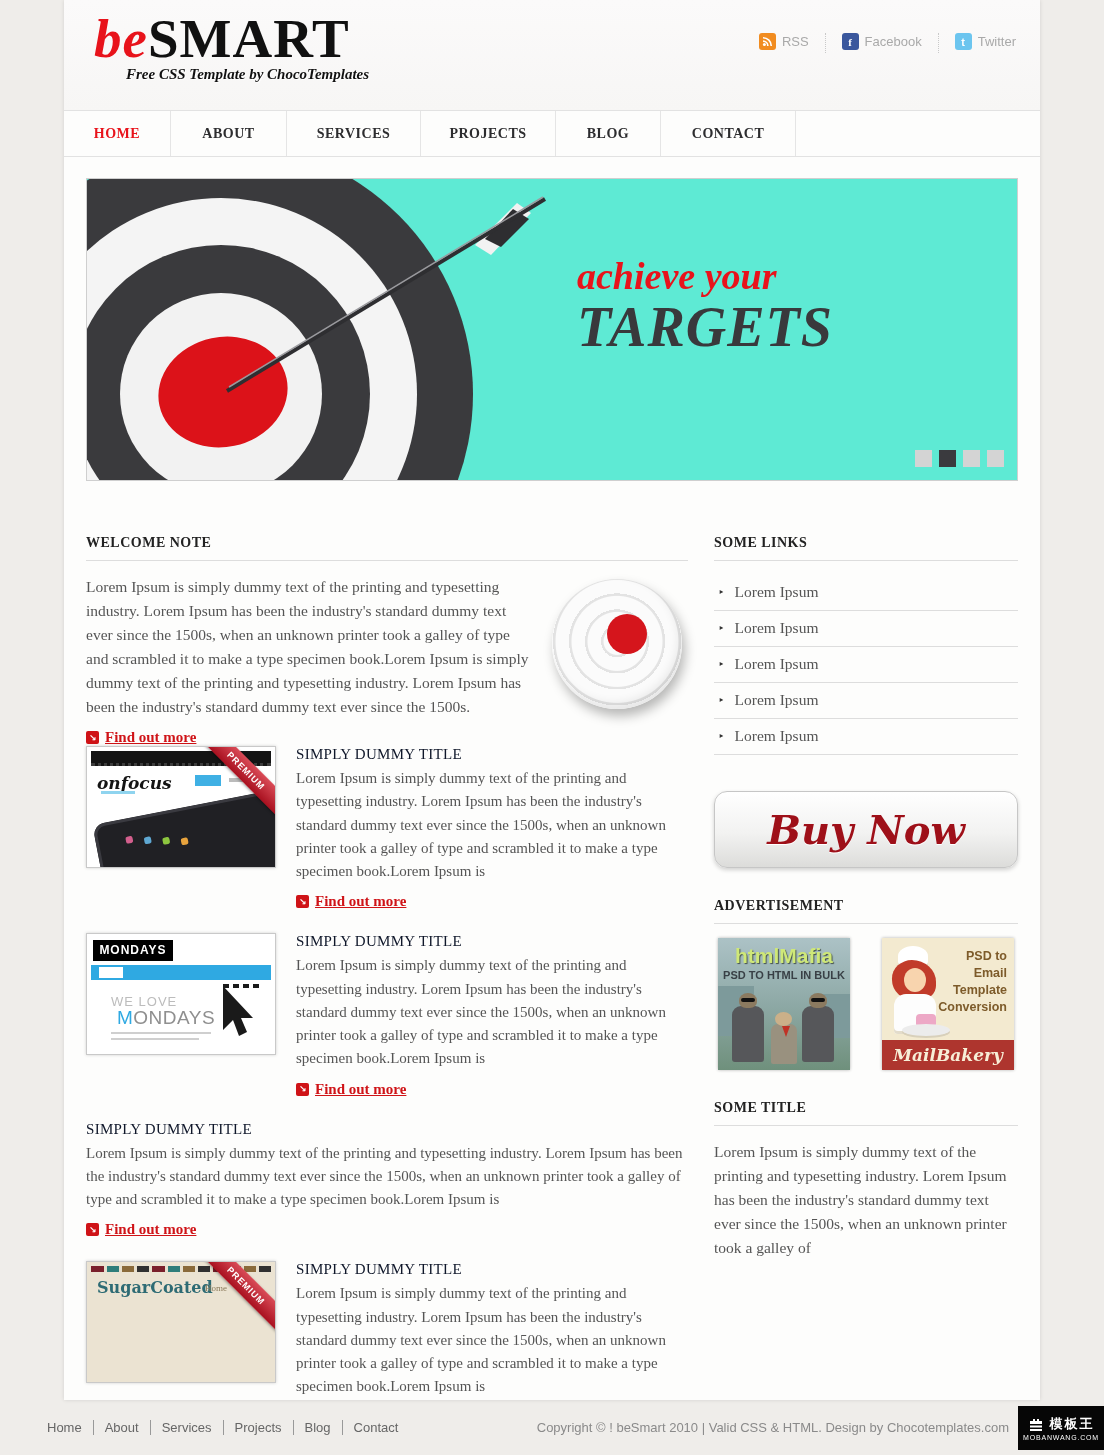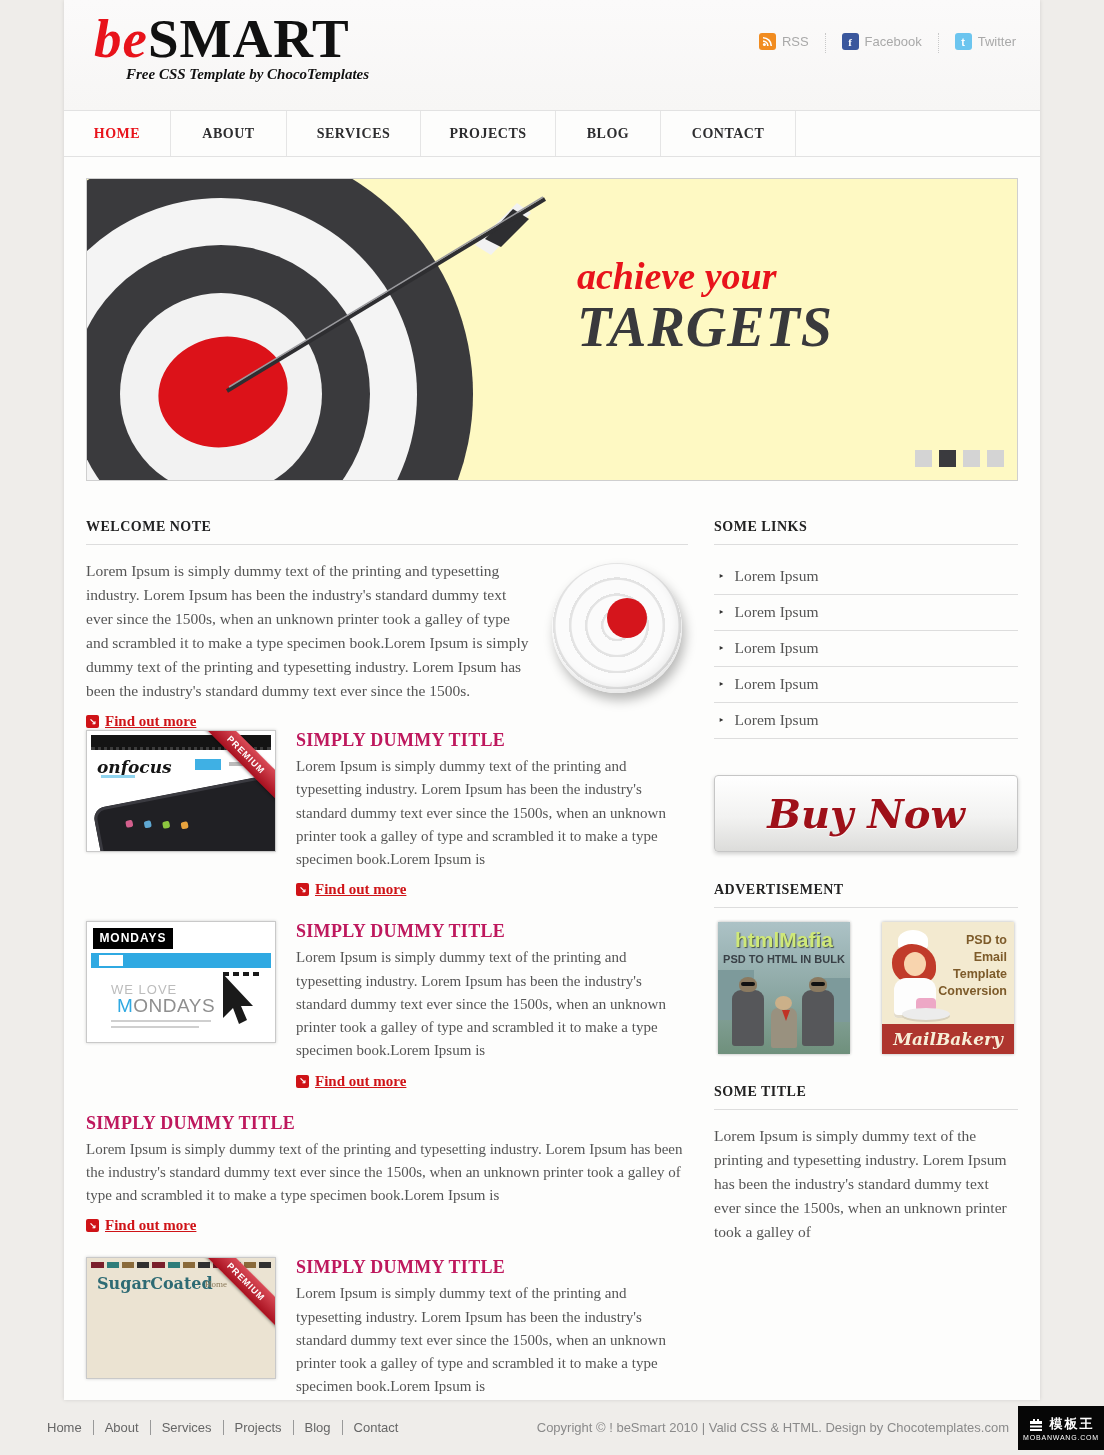--- a/index.html
+++ b/index.html
@@ -38,22 +38,22 @@
   
   .nav { display:flex; border-top:1px solid #e2e2e2; border-bottom:1px solid #e2e2e2;
     height:47px; background:#fdfdfc; }
   .nav a { display:flex; align-items:center; justify-content:center;
     border-right:1px solid #e5e5e5; color:#2d2d2f; text-decoration:none;
     font-weight:bold; font-size:14px; letter-spacing:.5px; }
   .nav a.active { color:#e8131b; }
   .n0{width:107px}.n1{width:116px}.n2{width:134px}.n3{width:135px}.n4{width:105px}.n5{width:135px}
 
   
-  .banner { margin:21px 22px 0 22px; height:303px; border:1px solid #cfcfcf;
-    background:#fef9c3; position:relative; overflow:hidden; }
+  .banner { margin:21px 22px 16px 22px; height:303px; border:1px solid #cfcfcf;
+    background:#5eead4; position:relative; overflow:hidden; }
   .banner svg.target { position:absolute; left:0; top:0; }
   .hero-text { position:absolute; left:490px; top:78px; line-height:1; }
   .hero-text .l1 { color:#e8131b; font-style:italic; font-weight:bold; font-size:38px; }
   .hero-text .l2 { color:#39393c; font-style:italic; font-weight:bold; font-size:56px;
     margin-top:4px; letter-spacing:1px; }
   .pager { position:absolute; right:13px; bottom:13px; display:flex; gap:7px; }
   .pager span { width:17px; height:17px; background:#d4d4d4; cursor:pointer; }
   .pager span.active { background:#3a3a3e; }
 
   
@@ -75,21 +75,21 @@
   .more { display:inline-flex; align-items:center; gap:6px; margin-top:10px;
     color:#cf1317; font-size:15px; text-decoration:underline; font-weight:bold; }
   .more .ic { width:13px; height:13px; background:#cf1317; color:#fff; border-radius:2px;
     display:inline-flex; align-items:center; justify-content:center; font-size:9px;
     text-decoration:none; font-family:"DejaVu Sans",sans-serif; }
 
   
   .projects-head { margin-top:48px; }
   .proj { display:flex; gap:20px; margin-bottom:23px; }
   .proj .txt { flex:1; min-width:0; }
-  .proj h4 { font-size:18px; font-weight:bold; color:#be185d; letter-spacing:.3px; margin-bottom:4px; }
+  .proj h4 { font-size:15px; font-weight:normal; color:#0f172a; letter-spacing:.3px; margin-bottom:4px; }
   .proj .bodytext { font-size:15px; }
 
   .thumb { width:190px; height:122px; background:#fff; border:1px solid #c9c9c9;
     box-shadow:0 0 3px rgba(0,0,0,.18); position:relative; overflow:hidden; flex:none; cursor:pointer; }
   .ribbon { position:absolute; top:14px; right:-30px; width:118px; transform:rotate(45deg);
     background:linear-gradient(180deg,#d94b57,#a8101f); color:#fff; text-align:center;
     font:bold 9px "Liberation Sans",sans-serif; letter-spacing:1px; padding:5px 0;
     box-shadow:0 1px 3px rgba(0,0,0,.4); }
 
   
@@ -134,21 +134,21 @@
   .t4 .stripes { position:absolute; top:4px; left:4px; right:4px; height:6px;
     background:repeating-linear-gradient(90deg,#7a1f2b 0 13px,#e8e0ce 13px 16px,#2e7d7a 16px 28px,#e8e0ce 28px 31px,#8a6a3a 31px 43px,#e8e0ce 43px 46px,#303030 46px 58px,#e8e0ce 58px 61px); }
   .t4 .lg { position:absolute; top:16px; left:10px; font:bold 16px "DejaVu Serif",serif; color:#2e6b74; }
   .t4 .hm { position:absolute; top:21px; left:118px; font:9px "Liberation Serif",serif; color:#8a7a5a; }
 
   
   .links li { list-style:none; display:flex; align-items:center; gap:10px;
     padding:8px 2px 9px 4px; border-bottom:1px solid #ddd; font-size:15.5px; color:#555; cursor:pointer; }
   .links li .tri { color:#333; font-size:11px; font-family:"DejaVu Sans",sans-serif; }
 
-  .buynow { margin-top:36px; width:100%; height:77px; border:1px solid #c6c6c6; border-radius:4px;
+  .buynow { margin-top:36px; width:100%; height:77px; border:1px solid #c6c6c6; border-radius:13px;
     background:linear-gradient(180deg,#fff 0%,#f2f2f1 55%,#dcdcda 100%);
     box-shadow:0 2px 4px rgba(0,0,0,.18); display:flex; align-items:center; justify-content:center;
     font:italic bold 40px "DejaVu Serif",serif; color:#9e1019; cursor:pointer;
     text-shadow:0 1px 0 #fff; }
 
   .ads-head { margin-top:30px; }
   .ads { display:flex; gap:32px;justify-content:center; }
   .ad { width:132px; height:132px; position:relative; overflow:hidden; flex:none;
     box-shadow:0 0 3px rgba(0,0,0,.3); cursor:pointer;
     font-family:"Liberation Sans",sans-serif; }

